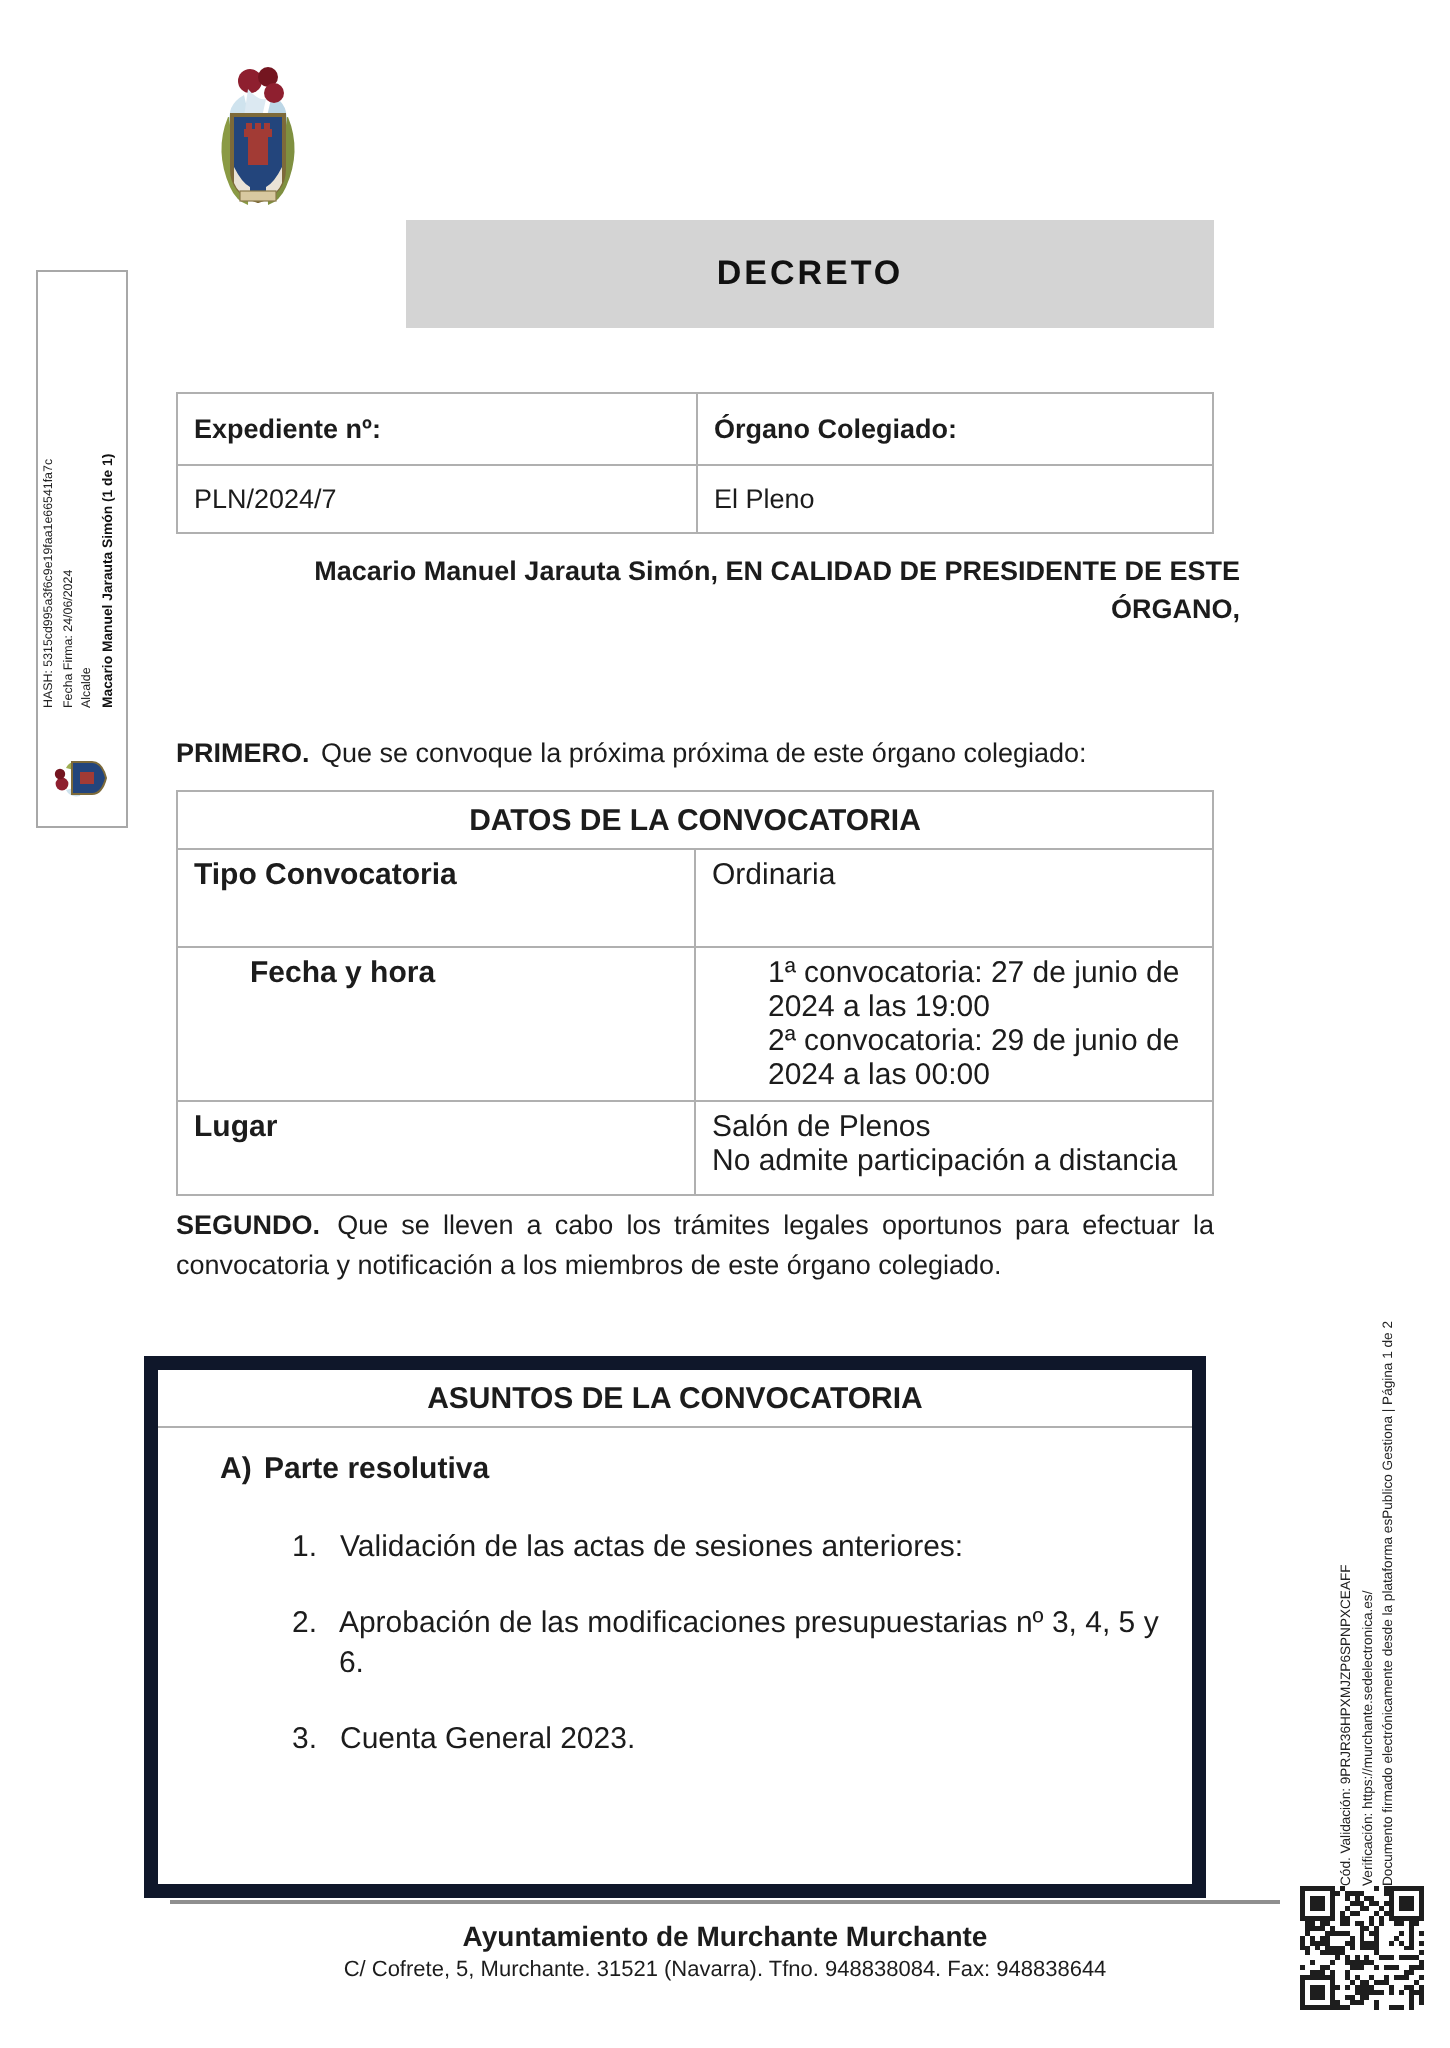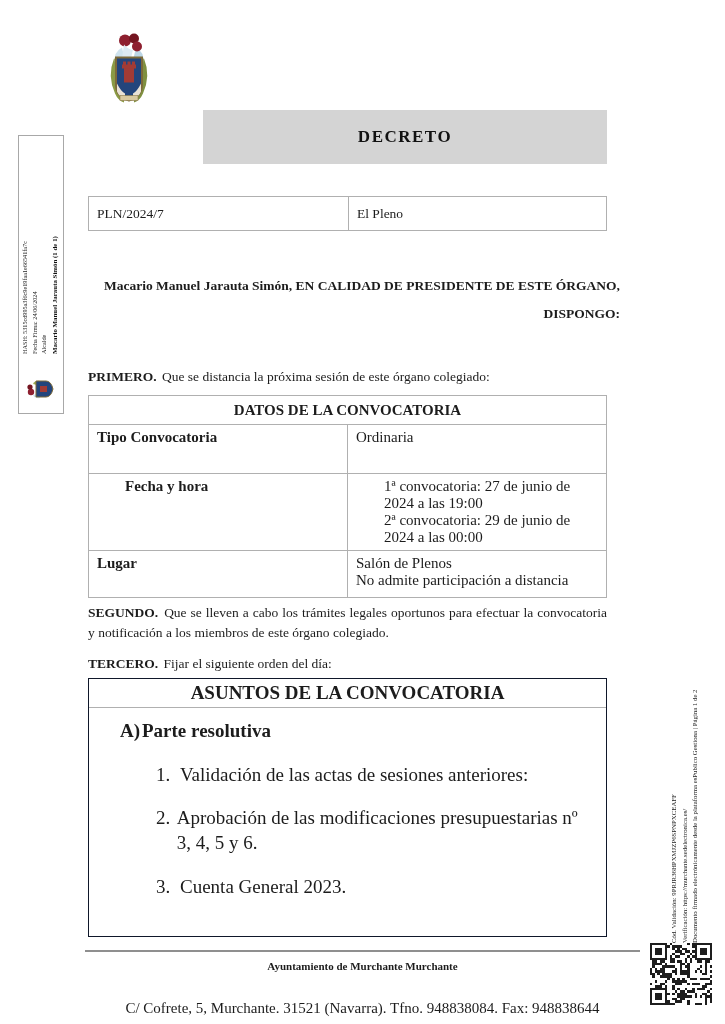--- a/index.html
+++ b/index.html
@@ -1,18 +1,18 @@
 <!DOCTYPE html>
 <html><head>
 <meta charset="utf-8">
 <style>
   html,body{margin:0;padding:0;background:#fff;}
   .page{
     position:relative;width:725px;height:1024px;background:#ffffff;overflow:hidden;
-    font-family:Liberation Serif, serif;color:#1c1c1c;
+    font-family:Liberation Sans, sans-serif;color:#1c1c1c;
   }
   
   .arms{position:absolute;left:103px;top:31px;width:52px;height:75px;}
   
   .decreto-box{
     position:absolute;left:203px;top:110px;width:404px;height:54px;background:#d4d4d4;
     display:flex;align-items:center;justify-content:center;
     font-weight:bold;font-size:17px;letter-spacing:1.5px;color:#111;
   }
   
@@ -34,38 +34,38 @@
   .p-tercero{top:654px;}
 
   .datos-table{position:absolute;left:88px;top:395px;width:519px;font-size:15px;}
   .datos-table td,.datos-table th{border:1px solid #b0b0b0;padding:4px 8px;vertical-align:top;text-align:left;}
   .datos-table th.title{text-align:center;font-weight:bold;height:20px;vertical-align:middle;}
   .datos-table td.lbl{width:95px;font-weight:bold;}
   .datos-table tr.r1 td{height:40px;}
   .datos-table tr.r2 td{height:38px;padding-left:36px;}
   .datos-table tr.r3 td{height:38px;}
 
-  .asuntos{position:absolute;left:88px;top:678px;width:517px;height:257px;
-           border:1px solid #0f172a;font-size:19px;}
+  .asuntos{position:absolute;left:72px;top:678px;width:517px;height:257px;
+           border:7px solid #0f172a;font-size:15px;}
   .asuntos .a-title{border-bottom:1px solid #b0b0b0;height:28px;display:flex;
            align-items:center;justify-content:center;font-weight:bold;}
   .asuntos .a-body{padding:11px 10px 0 5px;line-height:1.3;}
   .row-flex{display:flex;}
   .sec-head{margin-left:26px;font-weight:bold;}
   .sec-head .n{width:22px;}
   .num-item{margin-left:62px;margin-top:19px;}
   .num-item .n{width:24px;}
   .actas{margin-top:15px;line-height:1.28;}
   .actas div{margin-top:2px;}
 
   
   .footer-rule{position:absolute;left:85px;top:950px;width:555px;height:2px;background:#8f8f8f;}
   .footer{position:absolute;left:85px;top:959px;width:555px;text-align:center;line-height:1.35;}
-  .footer .f1{font-weight:bold;font-size:11px;text-align:center;}
-  .footer .f2{font-size:15px;margin-top:24px;}
+  .footer .f1{font-weight:bold;font-size:14px;text-align:center;}
+  .footer .f2{font-size:11px;}
 
   
   .left-box{position:absolute;left:18px;top:135px;width:44px;height:277px;border:1px solid #a8a8a8;}
   .left-rot{position:absolute;left:0;top:0;width:228px;height:42px;
             transform-origin:0 0;transform:rotate(-90deg) translateX(-228px);
             display:flex;flex-direction:column;justify-content:center;padding-left:10px;box-sizing:border-box;}
   .left-rot .sig-hash,.left-rot .sig-fecha,.left-rot .sig-role{font-size:6.2px;line-height:1.55;color:#222;}
   .left-rot .sig-name{font-size:6.9px;font-weight:bold;line-height:1.6;color:#111;}
   .mini-arms{position:absolute;left:7px;bottom:10px;width:30px;height:28px;}
 
@@ -103,35 +103,38 @@
       <rect x="17" y="64" width="18" height="5" fill="#d8c9a0" stroke="#8a7a4a" stroke-width="0.6"></rect>
     </svg>
   </div>
 
   <div class="decreto-box">
     <span>DECRETO</span>
   </div>
 
   <table class="exp-table">
     <tbody>
+        <tr class="hdr">
+      <td class="c1">Expediente nº:</td>
+      <td>Órgano Colegiado:</td>
+    </tr>
     <tr class="val">
       <td class="c1">PLN/2024/7</td>
       <td>El Pleno</td>
     </tr>
   </tbody>
     </table>
 
   <div class="intro">
     <div>Macario Manuel Jarauta Simón, EN CALIDAD DE PRESIDENTE DE ESTE ÓRGANO,</div>
-    <div class="dispongo">DISPONGO:</div>
   </div>
 
   <div class="para p-primero">
     <b>PRIMERO.</b>
-    <span>Que se distancia la próxima sesión de este órgano colegiado:</span>
+    <span>Que se convoque la próxima próxima de este órgano colegiado:</span>
   </div>
 
   <table class="datos-table">
     <tbody>
         <tr>
       <th class="title" colspan="2">DATOS DE LA CONVOCATORIA</th>
     </tr>
     <tr class="r1">
       <td class="lbl">Tipo Convocatoria</td>
       <td>Ordinaria</td>
@@ -151,24 +154,20 @@
       </td>
     </tr>
   </tbody>
     </table>
 
   <div class="para p-segundo">
     <b>SEGUNDO.</b>
     <span>Que se lleven a cabo los trámites legales oportunos para efectuar la convocatoria y notificación a los miembros de este órgano colegiado.</span>
   </div>
 
-  <div class="para p-tercero">
-    <b>TERCERO.</b>
-    <span>Fijar el siguiente orden del día:</span>
-  </div>
 
   <div class="asuntos">
     <div class="a-title">ASUNTOS DE LA CONVOCATORIA</div>
     <div class="a-body">
       <div class="row-flex sec-head">
         <span class="n">A)</span>
         <span>Parte resolutiva</span>
       </div>
       <div class="row-flex num-item">
         <span class="n">1.</span>

